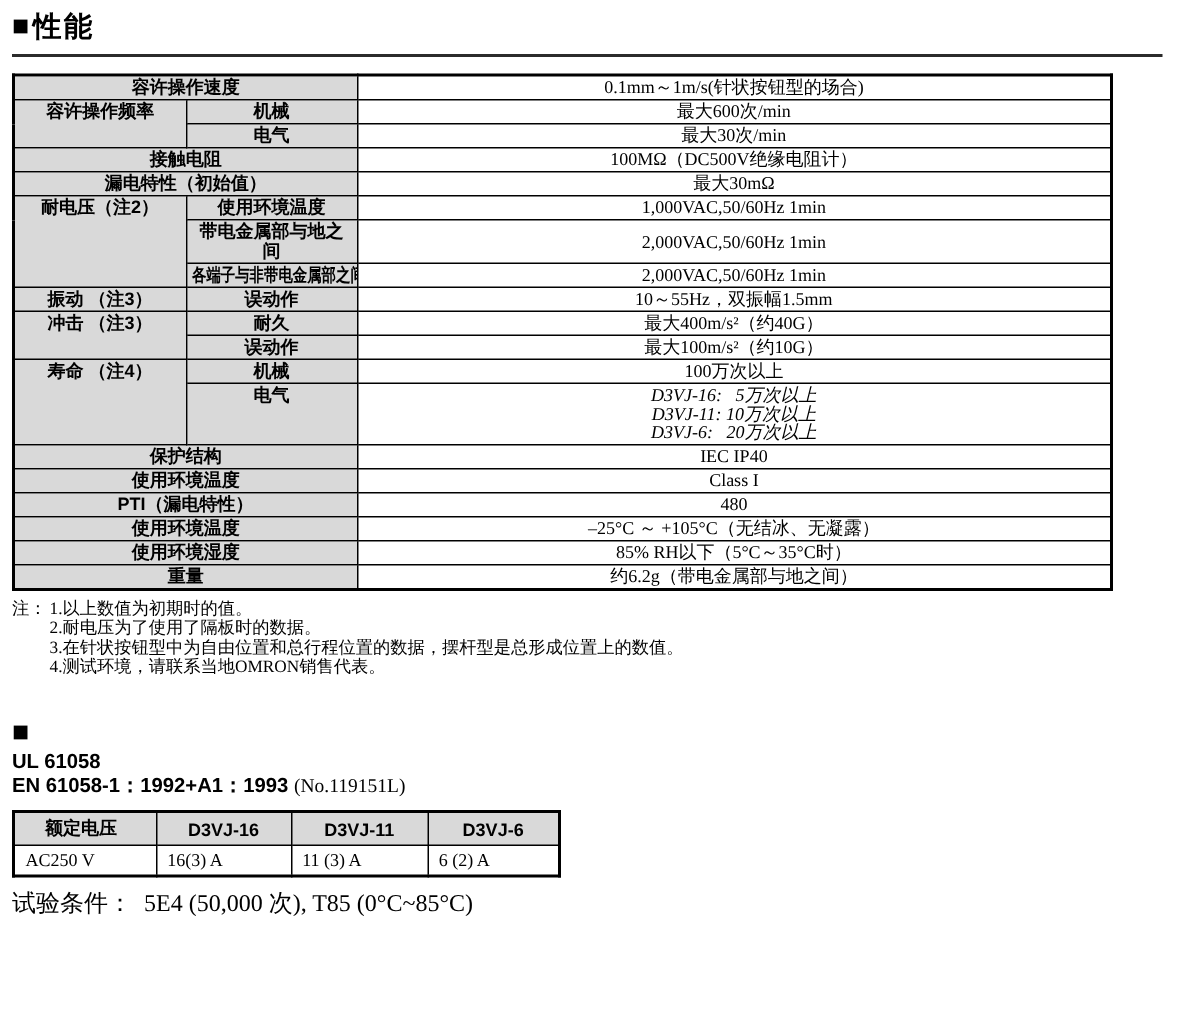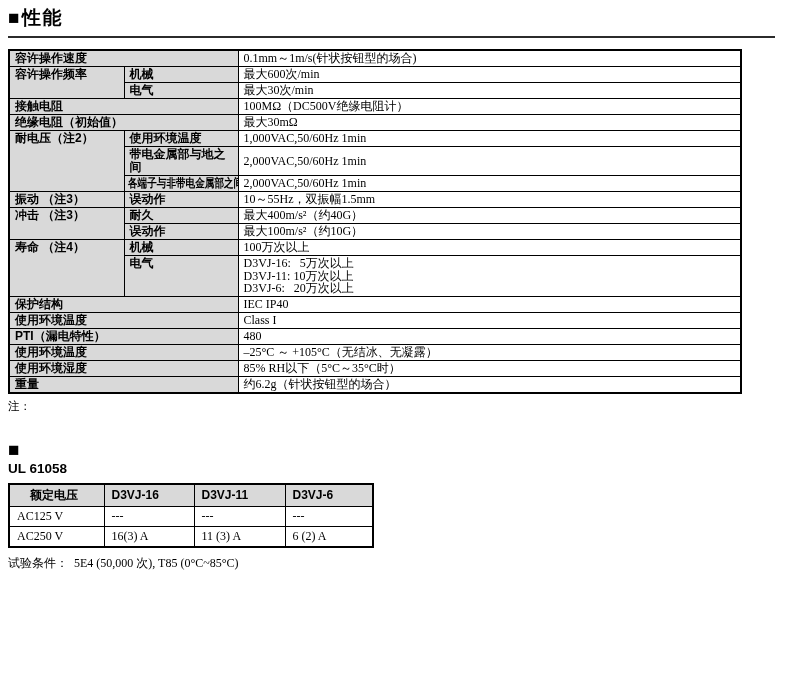--- a/index.html
+++ b/index.html
@@ -18,38 +18,39 @@
   }
   .title-underline {
     width:767px; border-bottom:2px solid var(--rule-color,#2b2b2b);
     padding-bottom:5px; margin-top:2px;
   }
 
   table.perf {
     border-collapse:collapse; table-layout:fixed;
     width:732px; margin-top:11px;
     border:2px solid var(--border-color,#000);
+    text-align:center;
   }
   table.perf td {
     border:1px solid var(--border-color,#000);
     padding:1px 5px; height:15px;
     font-size:12px; line-height:13px; vertical-align:middle;
     overflow:hidden;
   }
   td.lbl {
     background:var(--label-bg,#d9d9d9);
     font-family:"Liberation Sans","DejaVu Sans",sans-serif;
     font-weight:700;
   }
   td.val { font-family:"Liberation Serif", serif; }
   .squeeze {
     display:inline-block; white-space:nowrap;
     transform:scaleX(0.8); transform-origin:0 50%;
   }
-  td.multiline { padding-top:2px; padding-bottom:2px; }
+  td.multiline { padding-top:2px; padding-bottom:2px;font-style:italic; }
   td.multiline div { white-space:pre; line-height:12.5px; }
 
   .notes {
     display:flex; margin-top:6px;
     font-size:11.5px; line-height:13.2px;
   }
   .notes-prefix { margin-right:2px; white-space:nowrap; }
 
   .safety-block { margin-top:26px; }
   .safety-intro {
@@ -71,26 +72,26 @@
     border:2px solid var(--border-color,#000);
   }
   table.cert td {
     border:1px solid var(--border-color,#000);
     font-size:12px; padding:2px 7px; height:17px;
     vertical-align:middle;
   }
   .cert td.hdr {
     background:var(--label-bg,#d9d9d9);
     font-family:"Liberation Sans","DejaVu Sans",sans-serif;
-    font-weight:700; text-align:left;
+    font-weight:700; text-align:center;
   }
   .cert td.hdr-first { text-align:left;padding-left:20px; }
   .cert td.data { font-family:"Liberation Serif", serif; height:19px; }
 
-  .test-cond { font-size:12px; margin-top:7px; white-space:pre; }
+  .test-cond { font-size:16px; margin-top:7px; white-space:pre; }
 </style>
 </head>
 <body>
 
 <div class="page">
 
   <div class="title-underline">
     <h1 class="section-title" style="margin:0">
       <span>■</span>
         <span>性能</span>
@@ -115,21 +116,21 @@
     </tr>
     <tr>
       <td class="lbl">电气</td>
       <td class="val">最大30次/min</td>
     </tr>
     <tr>
       <td class="lbl" colspan="2">接触电阻</td>
       <td class="val">100MΩ（DC500V绝缘电阻计）</td>
     </tr>
     <tr>
-      <td class="lbl" colspan="2">绝缘电阻（初始值）</td>
+      <td class="lbl" colspan="2">漏电特性（初始值）</td>
       <td class="val">最大30mΩ</td>
     </tr>
     <tr>
       <td class="lbl" rowspan="3" style="vertical-align:top">耐电压（注2）</td>
       <td class="lbl">使用环境温度</td>
       <td class="val">1,000VAC,50/60Hz 1min</td>
     </tr>
     <tr>
       <td class="lbl">带电金属部与地之间</td>
       <td class="val">2,000VAC,50/60Hz 1min</td>
@@ -180,56 +181,59 @@
     <tr>
       <td class="lbl" colspan="2">使用环境温度</td>
       <td class="val">–25°C ～ +105°C（无结冰、无凝露）</td>
     </tr>
     <tr>
       <td class="lbl" colspan="2">使用环境湿度</td>
       <td class="val">85% RH以下（5°C～35°C时）</td>
     </tr>
     <tr>
       <td class="lbl" colspan="2">重量</td>
-      <td class="val">约6.2g（针状按钮型的场合）</td>
+      <td class="val">约6.2g（带电金属部与地之间）</td>
     </tr>
   </tbody>
     </table>
 
   <div class="notes">
     <div class="notes-prefix">注：</div>
+    <div>
+      <div>1.以上数值为初期时的值。</div>
+      <div>2.耐电压为了使用了隔板时的数据。</div>
+      <div>3.在针状按钮型中为自由位置和总行程位置的数据，摆杆型是总形成位置上的数值。</div>
+      <div>4.测试环境，请联系当地OMRON销售代表。</div>
+    </div>
   </div>
 
   <div class="safety-block">
     <h1 class="section-title" style="margin:0">
       <span>■</span>
     </h1>
     <div class="standard">UL 61058</div>
+    <div class="standard">
+      <span>EN 61058-1：1992+A1：1993 </span><span class="suffix">(No.119151L)</span>
+    </div>
 
     <table class="cert">
       <colgroup>
           <col style="width:95px">
           <col style="width:90px">
           <col style="width:91px">
           <col style="width:88px">
         </colgroup>
       <tbody>
           <tr>
         <td class="hdr hdr-first">额定电压</td>
         <td class="hdr">D3VJ-16</td>
         <td class="hdr">D3VJ-11</td>
         <td class="hdr">D3VJ-6</td>
       </tr>
       <tr>
-        <td class="data">AC125 V</td>
-        <td class="data">---</td>
-        <td class="data">---</td>
-        <td class="data">---</td>
-      </tr>
-      <tr>
         <td class="data">AC250 V</td>
         <td class="data">16(3) A</td>
         <td class="data">11 (3) A</td>
         <td class="data">6 (2) A</td>
       </tr>
     </tbody>
       </table>
 
     <div class="test-cond">试验条件：  5E4 (50,000 次), T85 (0°C~85°C)</div>
   </div>

